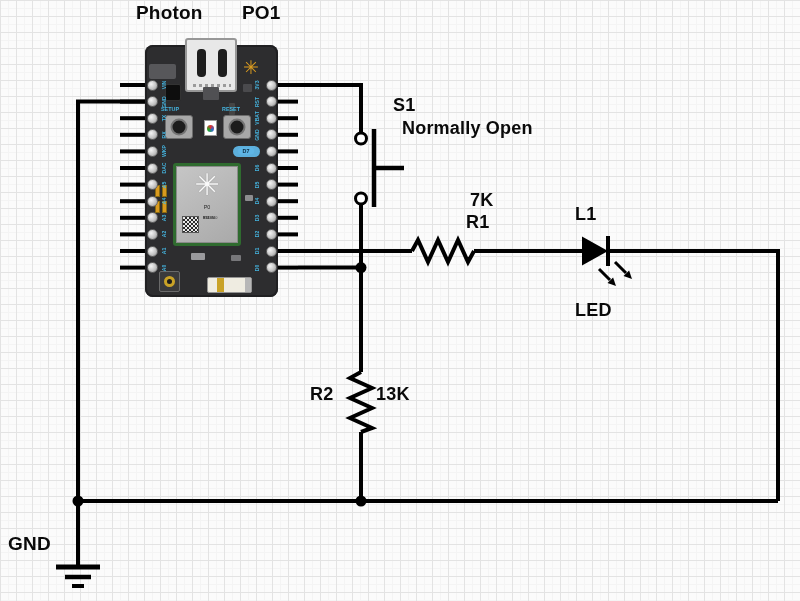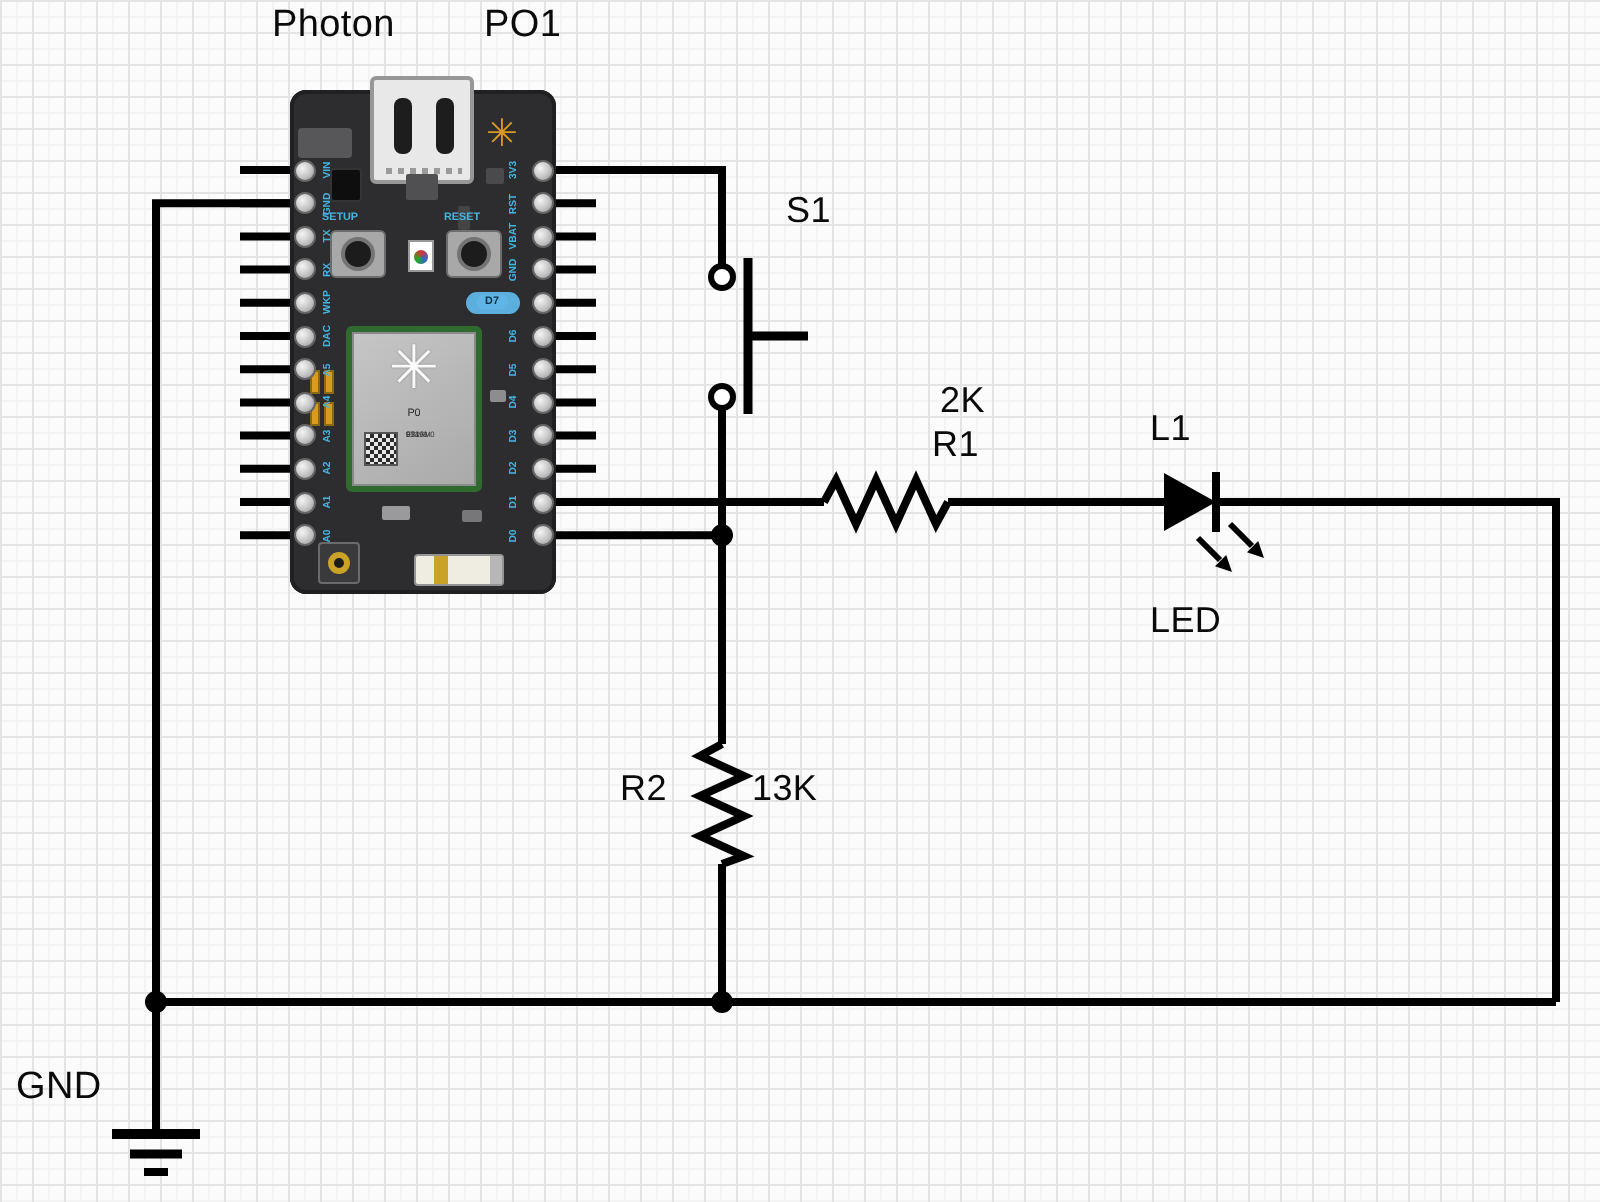--- a/index.html
+++ b/index.html
@@ -9,21 +9,21 @@
     background-color:#fbfbfb;
     background-image:
       linear-gradient(to right,#e3e3e3 1px,transparent 1px),
       linear-gradient(to bottom,#e3e3e3 1px,transparent 1px),
       linear-gradient(to right,#f4f4f4 1px,transparent 1px),
       linear-gradient(to bottom,#f4f4f4 1px,transparent 1px);
     background-size:16px 16px,16px 16px,8px 8px,8px 8px;
   }
   svg.wires{position:absolute;left:0;top:0;width:800px;height:601px}
   .wire{stroke:#000;stroke-width:4;fill:none}
-  .lbl{position:absolute;font-weight:400;font-size:18px;color:#0a0a0a;white-space:nowrap;letter-spacing:.2px}
+  .lbl{position:absolute;font-weight:700;font-size:18px;color:#0a0a0a;white-space:nowrap;letter-spacing:.2px}
   .board{position:absolute;left:145px;top:45px;width:133px;height:252px;background:#2d2d2f;border-radius:8px;box-shadow:inset 0 0 0 2px #202022}
   .board *{position:absolute;box-sizing:border-box}
   .pin{width:11px;height:11px;border-radius:50%;background:radial-gradient(circle at 35% 35%,#f4f4f4,#c4c4c4 55%,#8f8f8f);border:1px solid #666}
   .pin-label{font-size:6px;font-weight:700;color:#45b5e0;transform:translate(-50%,-50%) rotate(-90deg) scale(.85);white-space:nowrap;line-height:1}
   .pin-label.hl{transform:translate(-50%,-50%) scale(.9);background:#5fb6e6;color:#0d2c42;border-radius:5px;padding:1px 5px}
   .btn{width:28px;height:24px;background:#a8a8a8;border:1px solid #6d6d6d;border-radius:3px}
   .btn::after{content:"";position:absolute;left:50%;top:50%;width:13px;height:13px;transform:translate(-50%,-50%);border-radius:50%;background:#1c1c1c;border:2px solid #747474}
   .btn-label{font-size:6px;font-weight:700;color:#45b5e0;transform:scale(.9);white-space:nowrap}
   .module{left:28px;top:118px;width:68px;height:83px;background:linear-gradient(145deg,#c6c6c6,#a9a9a9);border:3px solid #2f6b2f;border-radius:3px;box-shadow:inset 0 0 0 1px #8a8a8a}
   .qr{left:6px;top:50px;width:17px;height:17px;border:1px solid #555;background:repeating-conic-gradient(#2a2a2a 0% 25%,#e8e8e8 0% 50%) 0 0/4px 4px}
@@ -205,21 +205,22 @@
       <span class="pin-label" style="left: 112px; top: 189.4px;">D2</span>
       <div class="pin" style="left: 120.5px; top: 200.5px;"></div>
       <span class="pin-label" style="left: 112px; top: 206px;">D1</span>
       <div class="pin" style="left: 120.5px; top: 217.1px;"></div>
       <span class="pin-label" style="left: 112px; top: 222.6px;">D0</span>
     </div>
 
   <span class="lbl" style="left:136px;top:2px;font-size:19px">Photon</span>
   <span class="lbl" style="left:242px;top:2px;font-size:19px">PO1</span>
   <span class="lbl" style="left:393px;top:95px">S1</span>
-  <span class="lbl" style="left:470px;top:190px">2K</span>
+  <span class="lbl" style="left:402px;top:118px">Normally Open</span>
+  <span class="lbl" style="left:470px;top:190px">7K</span>
   <span class="lbl" style="left:466px;top:212px">R1</span>
   <span class="lbl" style="left:575px;top:204px">L1</span>
   <span class="lbl" style="left:575px;top:300px">LED</span>
   <span class="lbl" style="left:310px;top:384px">R2</span>
   <span class="lbl" style="left:376px;top:384px">13K</span>
   <span class="lbl" style="left:8px;top:533px;font-size:19px">GND</span>
 
 </div>
 
 </body></html>

